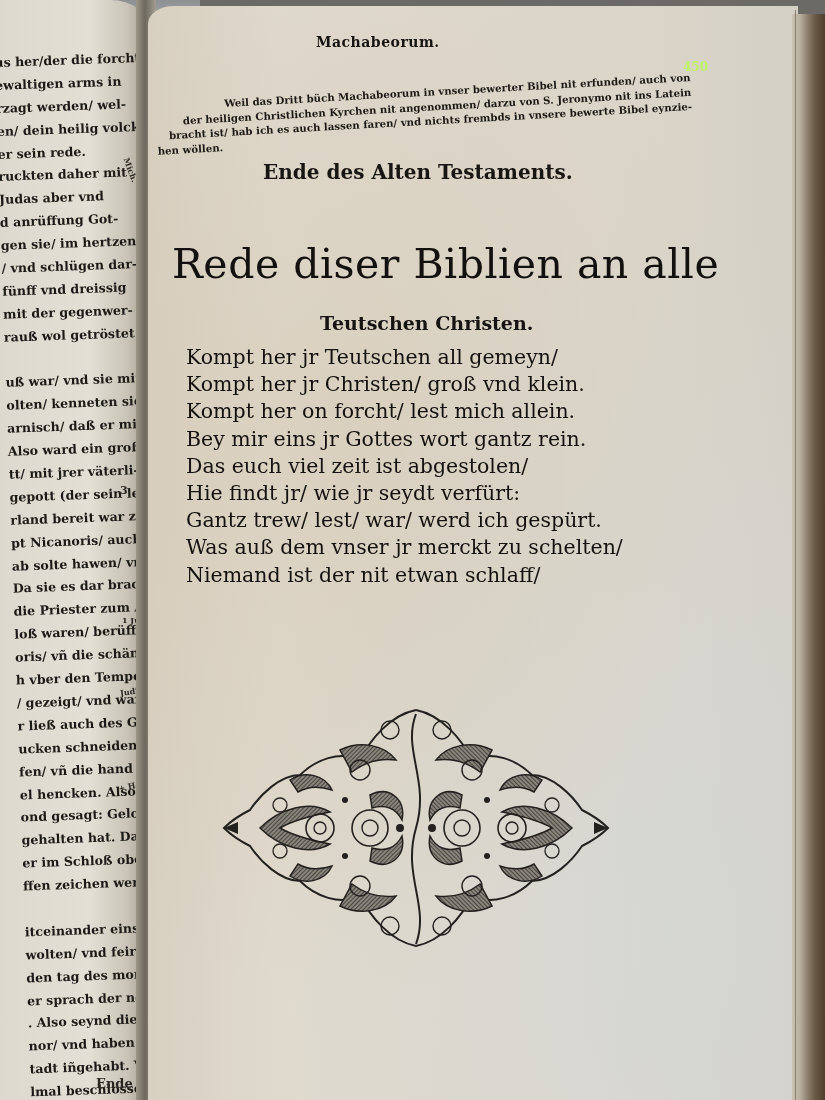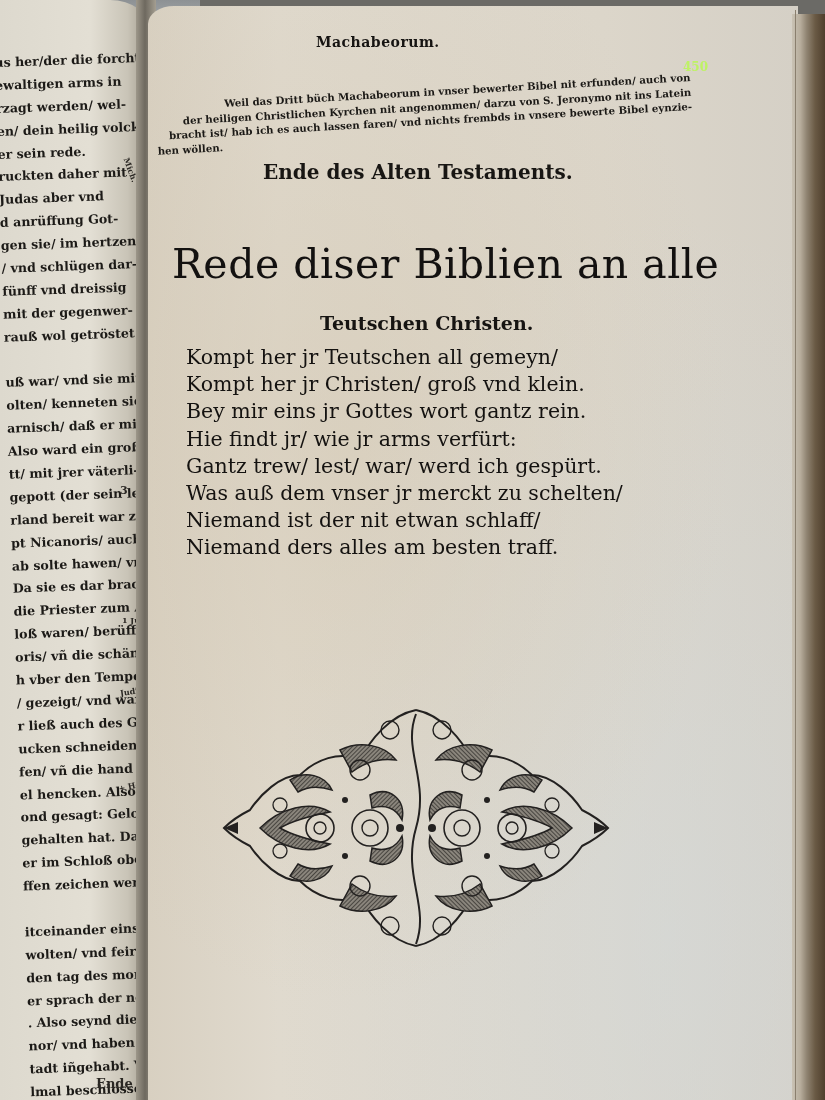--- a/index.html
+++ b/index.html
@@ -166,26 +166,27 @@
   <div style="text-align:left;padding-left:4px;">hen wöllen.</div>
 </div>
 
 <div class="end-ot">Ende des Alten Testaments.</div>
 <div class="main-title">Rede diser Biblien an alle</div>
 <div class="sub-title">Teutschen Christen.</div>
 
 <div class="verses">
   <div>Kompt her jr Teutschen all gemeyn/</div>
   <div>Kompt her jr Christen/ groß vnd klein.</div>
+  <div>Kompt her on forcht/ lest mich allein.</div>
   <div>Bey mir eins jr Gottes wort gantz rein.</div>
-  <div>Hie findt jr/ wie jr arms verfürt:</div>
+  <div>Das euch viel zeit ist abgestolen/</div>
+  <div>Hie findt jr/ wie jr seydt verfürt:</div>
   <div>Gantz trew/ lest/ war/ werd ich gespürt.</div>
   <div>Was auß dem vnser jr merckt zu schelten/</div>
   <div>Niemand ist der nit etwan schlaff/</div>
-  <div>Niemand ders alles am besten traff.</div>
 </div>
 
 <div class="ornament">
   <svg width="392" height="258" viewBox="0 0 392 258" xmlns="http://www.w3.org/2000/svg">
     <defs>
       <pattern id="hatch" width="3" height="3" patternUnits="userSpaceOnUse" patternTransform="rotate(45)">
         <rect width="3" height="3" fill="#8a857c"></rect>
         <line x1="0" y1="0" x2="0" y2="3" stroke="#2b2926" stroke-width="1.4"></line>
       </pattern>
       <g id="half">

